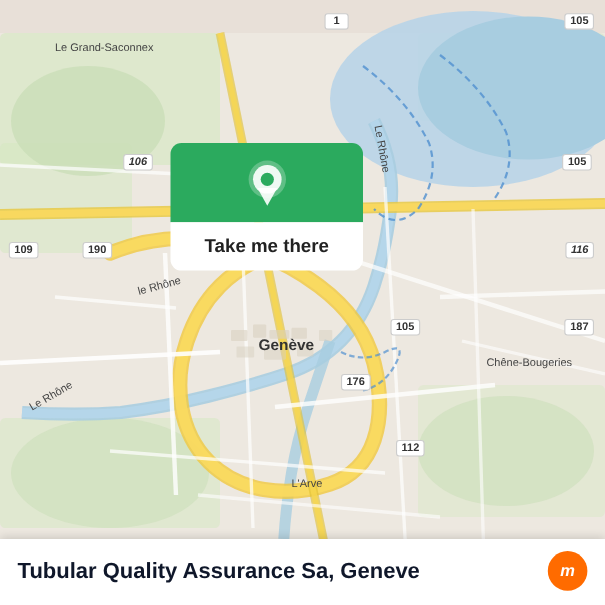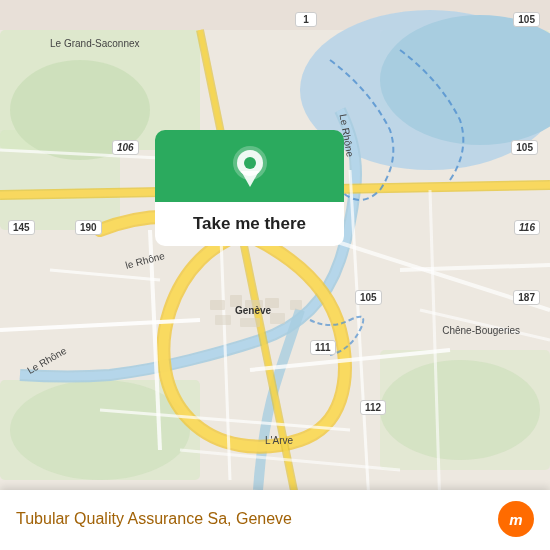--- a/index.html
+++ b/index.html
@@ -39,23 +39,23 @@
       padding: 12px 16px 14px;
       display: flex;
       align-items: center;
       justify-content: space-between;
       box-shadow: 0 -2px 8px rgba(0,0,0,0.15);
       z-index: 10;
       height: 60px;
     }
 
     #place-name {
-      font-size: 16px;
-      font-weight: 400;
-      color: #a16207;
+      font-size: 20px;
+      font-weight: 700;
+      color: #0f172a;
     }
 
     #moovit-logo {
       display: flex;
       align-items: center;
       gap: 4px;
     }
 
     .moovit-circle {
       width: 36px;
@@ -69,21 +69,21 @@
       font-size: 13px;
       font-weight: bold;
       font-style: italic;
     }
 
     
     #take-me-there-overlay {
       position: absolute;
       top: 130px;
       left: 155px;
-      width: 189px;
+      width: 175px;
       z-index: 5;
     }
 
     #green-box {
       background: #2baa5e;
       border-radius: 10px 10px 0 0;
       width: 100%;
       padding: 18px 0 14px;
       display: flex;
       flex-direction: column;
@@ -210,29 +210,29 @@
     <rect x="240" y="288" width="20" height="9" fill="#d8d0c0" opacity="0.5" rx="1"></rect>
     <rect x="270" y="283" width="15" height="11" fill="#d8d0c0" opacity="0.5" rx="1"></rect>
     <rect x="290" y="270" width="12" height="10" fill="#d8d0c0" opacity="0.5" rx="1"></rect>
   </svg>
 
   <div class="route-badge" style="top:12px; left:295px;">1</div>
   <div class="route-badge" style="top:12px; right:10px;">105</div>
   <div class="route-badge" style="top:140px; right:12px;">105</div>
   <div class="route-badge" style="top:140px; left:112px;font-style:italic;">106</div>
   <div class="route-badge" style="top:220px; left:75px;">190</div>
-  <div class="route-badge" style="top:220px; left:8px;">145</div>
-  <div class="route-badge" style="top:340px; left:310px;">111</div>
+  <div class="route-badge" style="top:220px; left:8px;">109</div>
+  <div class="route-badge" style="top:340px; left:310px;">176</div>
   <div class="route-badge" style="top:400px; left:360px;">112</div>
   <div class="route-badge" style="top:220px; right:10px;font-style:italic;">116</div>
   <div class="route-badge" style="top:290px; right:10px;">187</div>
   <div class="route-badge" style="top:290px; left:355px;">105</div>
 
   <div class="road-label" style="top:38px; left:50px;">Le Grand-Saconnex</div>
-  <div class="road-label" style="top:305px; left:235px; font-size:10px; font-weight:700; color:#333;">Genève</div>
+  <div class="road-label" style="top:305px; left:235px; font-size:14px; font-weight:700; color:#333;">Genève</div>
   <div class="road-label" style="top:325px; right:30px;margin-left:16px;">Chêne-Bougeries</div>
   <div class="road-label" style="top:355px; left:25px; transform:rotate(-30deg);">Le Rhône</div>
   <div class="road-label" style="top:130px; left:325px; transform:rotate(80deg);">Le Rhône</div>
   <div class="road-label" style="top:435px; left:225px;padding-left:40px;">L'Arve</div>
   <div class="road-label" style="top:255px; left:125px; transform:rotate(-15deg);">le Rhône</div>
 
   <div id="take-me-there-overlay">
     <div id="green-box">
       <div id="location-pin-icon">
 

